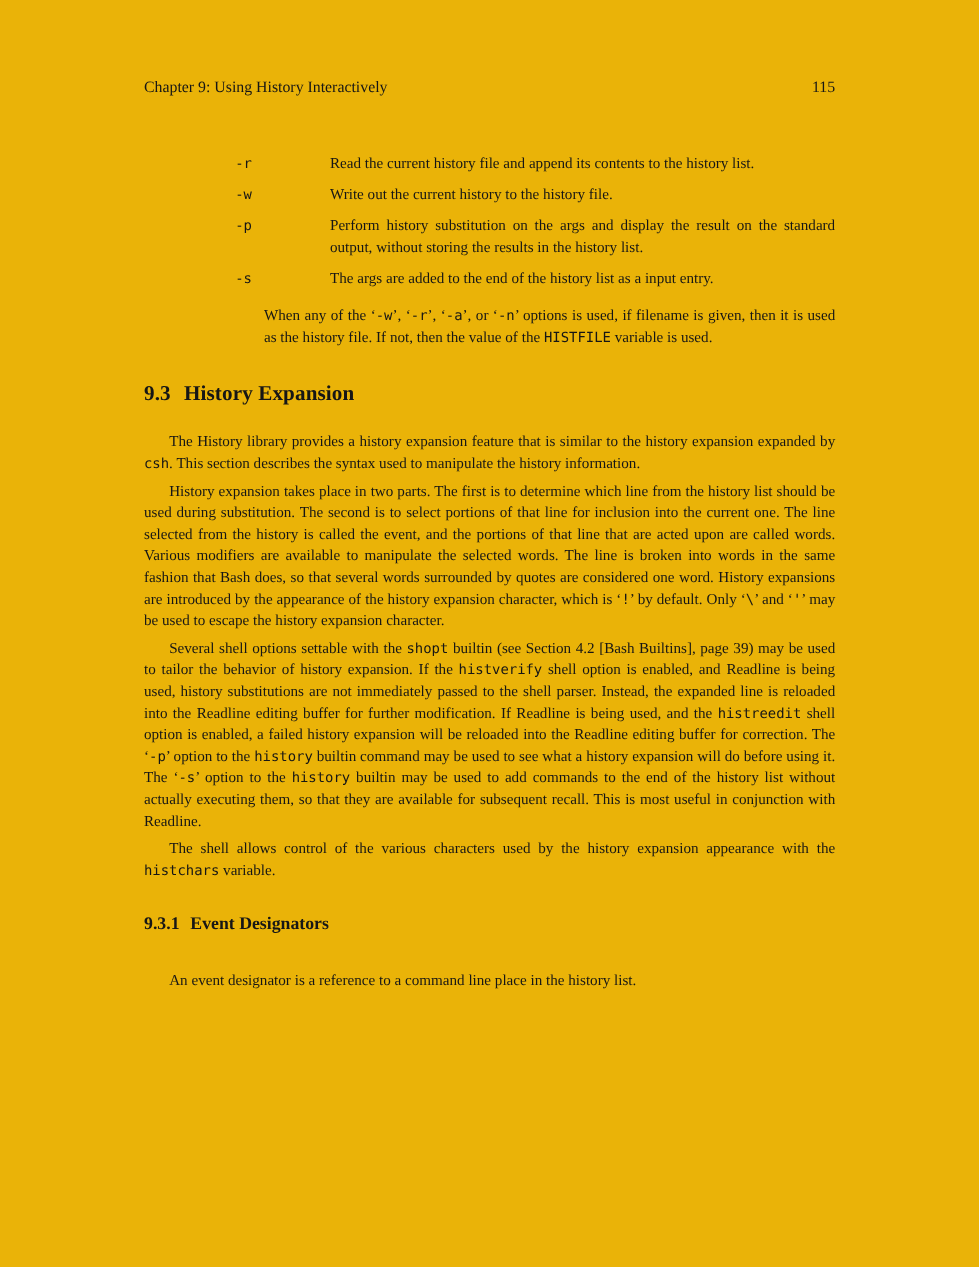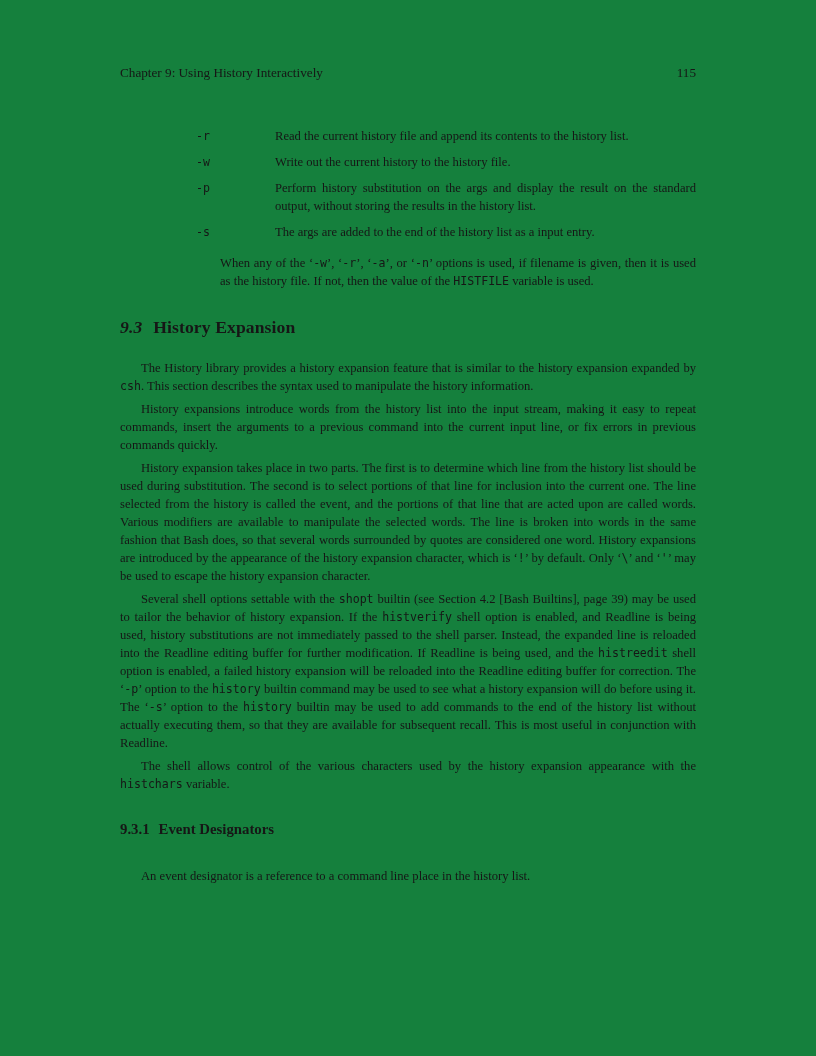--- a/index.html
+++ b/index.html
@@ -9,21 +9,21 @@
     height: 1056px;
     position: relative;
     font-family: "Liberation Serif", "DejaVu Serif", serif;
     color: #161616;
     overflow: hidden;
   }
   .page {
     width: 816px;
     height: 1056px;
     padding: 64px 120px 2px 120px;
-    background: #15803d;
+    background: #eab308;
   }
   .running-header {
     display: flex;
     justify-content: space-between;
     align-items: baseline;
     font-size: 13.2px;
     line-height: 17px;
   }
   .content { font-size: 12.6px; line-height: 18px; }
   .tt { font-family: "DejaVu Sans Mono", "Liberation Mono", monospace; font-size: 0.92em; }
@@ -51,21 +51,21 @@
     text-align: justify;
   }
   .section-heading {
     font-size: 17.6px;
     line-height: 22px;
     font-weight: bold;
     margin-top: 26px;
     margin-bottom: 21px;
     letter-spacing: 0.1px;
   }
-  .section-heading .sec-num { margin-right: 11px; font-style: italic; }
+  .section-heading .sec-num { margin-right: 11px; }
   .subsection-heading {
     font-size: 14.8px;
     line-height: 19px;
     font-weight: bold;
     margin-top: 27px;
     margin-bottom: 28px;
   }
   .subsection-heading .sec-num { margin-right: 9px; }
   .par {
     text-align: justify;
@@ -104,21 +104,20 @@
       </div>
     </div>
 
     <div class="note-par"><span>When any of the ‘</span><span class="tt">-w</span><span>’, ‘</span><span class="tt">-r</span><span>’, ‘</span><span class="tt">-a</span><span>’, or ‘</span><span class="tt">-n</span><span>’ options is used, if </span><span class="it">filename</span><span> is given, then it is used as the history file. If not, then the value of the </span><span class="tt">HISTFILE</span><span> variable is used.</span></div>
 
     <div class="section-heading">
       <span class="sec-num">9.3</span><span>History Expansion</span>
     </div>
 
     <div class="par"><span>The History library provides a history expansion feature that is similar to the history expansion expanded by </span><span class="tt">csh</span><span>. This section describes the syntax used to manipulate the history information.</span></div>
-    <div class="par"><span>History expansions introduce words from the history list into the input stream, making it easy to repeat commands, insert the arguments to a previous command into the current input line, or fix errors in previous commands quickly.</span></div>
     <div class="par"><span>History expansion takes place in two parts. The first is to determine which line from the history list should be used during substitution. The second is to select portions of that line for inclusion into the current one. The line selected from the history is called the </span><span class="it">event</span><span>, and the portions of that line that are acted upon are called </span><span class="it">words</span><span>. Various </span><span class="it">modifiers</span><span> are available to manipulate the selected words. The line is broken into words in the same fashion that Bash does, so that several words surrounded by quotes are considered one word. History expansions are introduced by the appearance of the history expansion character, which is ‘</span><span class="tt">!</span><span>’ by default. Only ‘</span><span class="tt">\</span><span>’ and ‘</span><span class="tt">'</span><span>’ may be used to escape the history expansion character.</span></div>
     <div class="par"><span>Several shell options settable with the </span><span class="tt">shopt</span><span> builtin (see Section 4.2 [Bash Builtins], page 39) may be used to tailor the behavior of history expansion. If the </span><span class="tt">histverify</span><span> shell option is enabled, and Readline is being used, history substitutions are not immediately passed to the shell parser. Instead, the expanded line is reloaded into the Readline editing buffer for further modification. If Readline is being used, and the </span><span class="tt">histreedit</span><span> shell option is enabled, a failed history expansion will be reloaded into the Readline editing buffer for correction. The ‘</span><span class="tt">-p</span><span>’ option to the </span><span class="tt">history</span><span> builtin command may be used to see what a history expansion will do before using it. The ‘</span><span class="tt">-s</span><span>’ option to the </span><span class="tt">history</span><span> builtin may be used to add commands to the end of the history list without actually executing them, so that they are available for subsequent recall. This is most useful in conjunction with Readline.</span></div>
     <div class="par"><span>The shell allows control of the various characters used by the history expansion appearance with the </span><span class="tt">histchars</span><span> variable.</span></div>
 
     <div class="subsection-heading">
       <span class="sec-num">9.3.1</span><span>Event Designators</span>
     </div>
 
     <div class="par"><span>An event designator is a reference to a command line place in the history list.</span></div>
 

